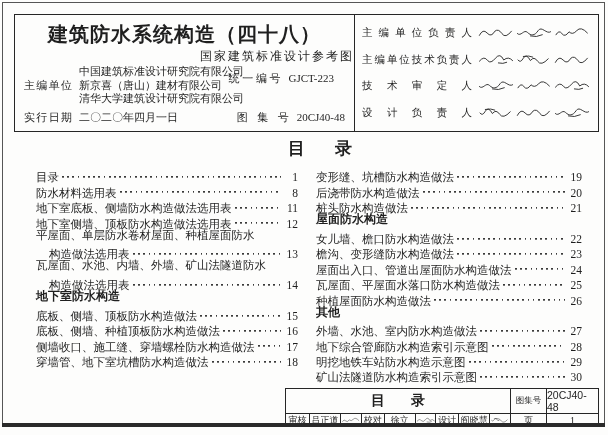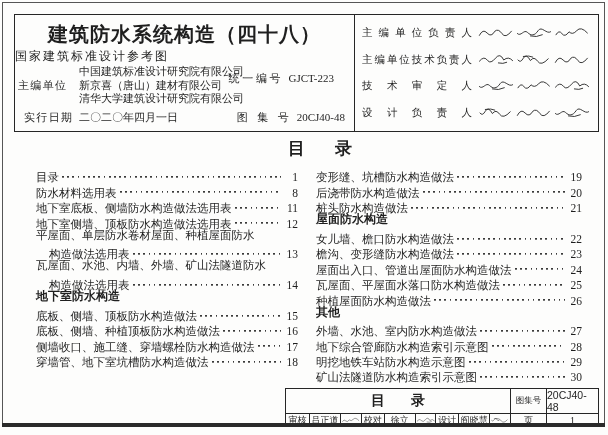--- a/index.html
+++ b/index.html
@@ -5,24 +5,24 @@
   html,body{margin:0;padding:0;background:#ffffff;}
   body{width:608px;height:435px;font-family:"Liberation Serif","DejaVu Serif",serif;color:#1f1f1f;}
   .page{position:relative;width:608px;height:435px;background:#fdfdfc;overflow:hidden;padding-left:32px;}
   .frame{position:absolute;left:2px;top:2px;width:601px;height:421px;border:1px solid #565656;border-bottom:none;}
   .thick-rule{position:absolute;left:2px;top:423px;width:603px;height:4px;background:#2a2a2a;}
 
   
   .header-box{position:absolute;left:14px;top:14px;width:585px;height:118px;border:1.5px solid #262626;display:flex;box-sizing:border-box;background:#fdfdfc;}
   .header-left{width:348px;position:relative;border-right:1.5px solid #262626;box-sizing:border-box;}
   .doc-title{position:absolute;top:6px;left:0;width:100%;text-align:center;font-size:20px;font-weight:bold;font-family:"Liberation Sans","DejaVu Sans",sans-serif;letter-spacing:1px;}
-  .doc-subtitle{position:absolute;top:33px;left:0;width:100%;text-align:left;font-size:12px;letter-spacing:2px;}
+  .doc-subtitle{position:absolute;top:33px;left:0;width:100%;text-align:right;font-size:12px;letter-spacing:2px;}
   .lbl{font-size:11px;}
   .jst{display:inline-block;text-align-last:justify;-moz-text-align-last:justify;}
-  .editor-label{position:absolute;left:3px;top:63px;width:48px;}
+  .editor-label{position:absolute;left:9px;top:63px;width:48px;}
   .company-list{position:absolute;left:64px;top:50px;font-size:11px;line-height:13.5px;white-space:nowrap;}
   .unified-row{position:absolute;right:20px;top:56px;font-size:11px;white-space:nowrap;}
   .unified-row .jst{width:52px;margin-right:8px;}
   .date-row{position:absolute;left:9px;top:95px;font-size:11px;white-space:nowrap;}
   .date-row .jst{width:48px;margin-right:7px;}
   .atlas-row{position:absolute;right:9px;top:95px;font-size:11px;white-space:nowrap;}
   .atlas-row .jst{width:52px;margin-right:8px;}
 
   .header-right{flex:1;display:flex;flex-direction:column;justify-content:space-around;padding:5px 7px;box-sizing:border-box;}
   .sign-row{display:flex;align-items:center;}

